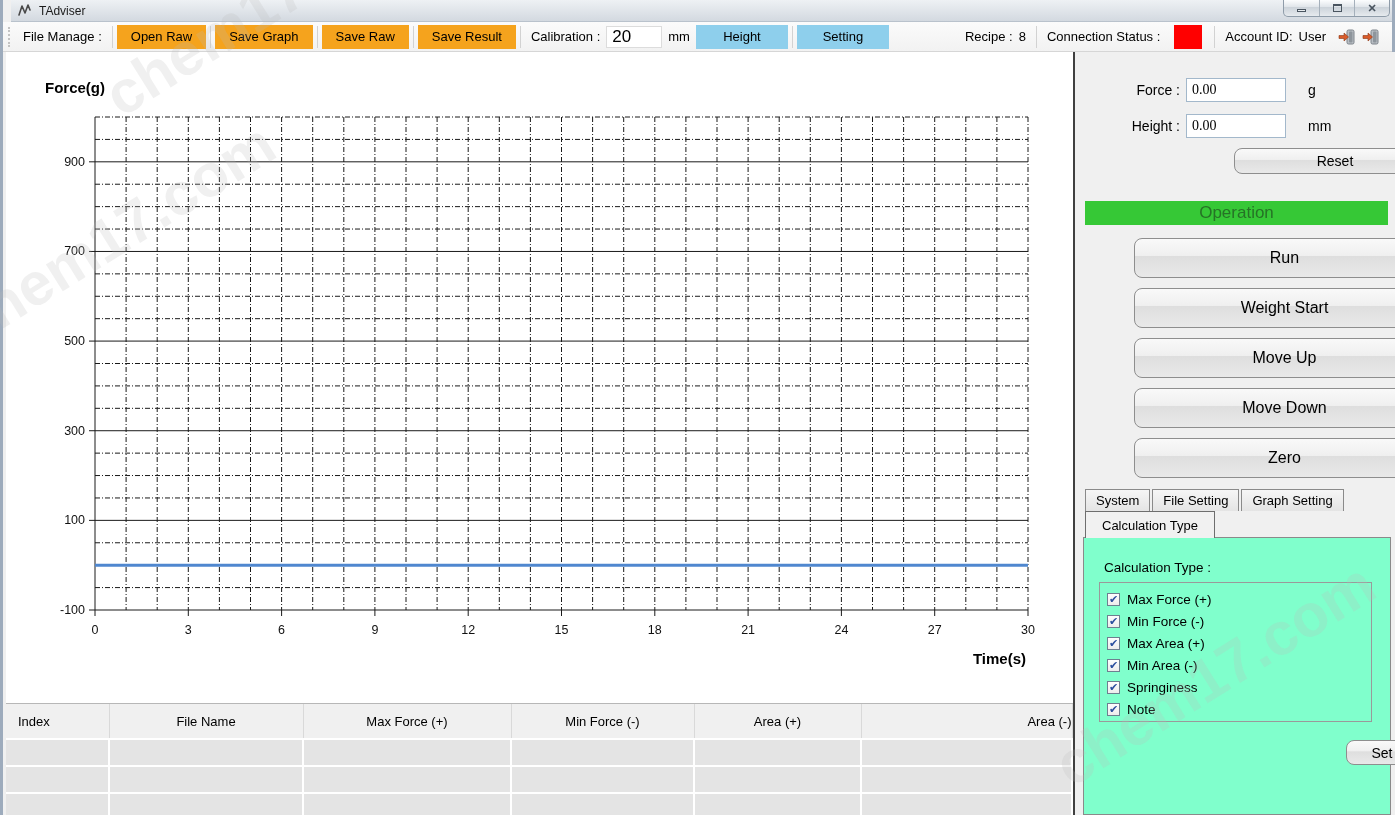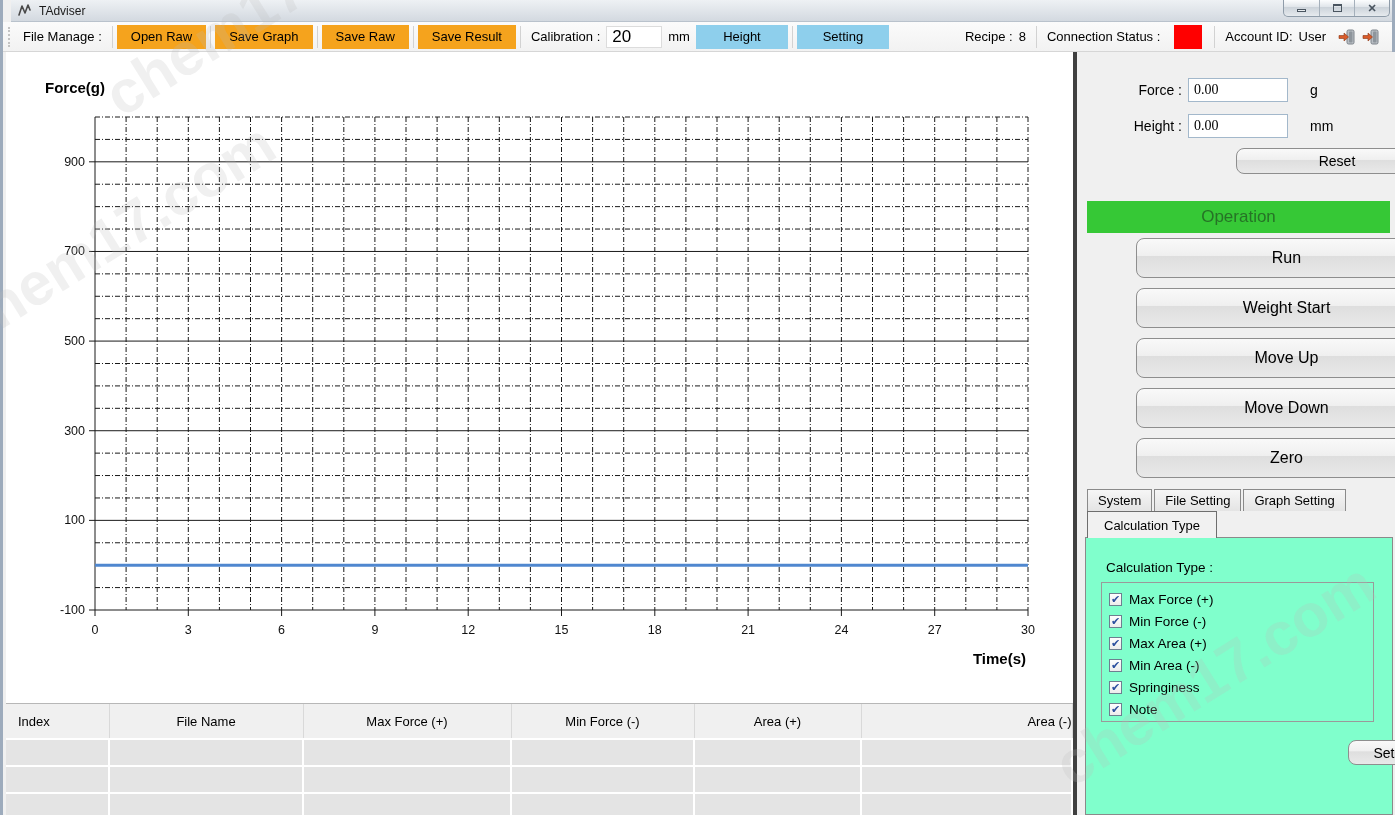--- a/index.html
+++ b/index.html
@@ -59,33 +59,33 @@
   table.res td { height:27px; background:#e4e4e4; border-right:2px solid #fff; border-bottom:2px solid #fff; }
   table.res th:nth-child(1), table.res td:nth-child(1){ width:103px; }
   table.res th:nth-child(2), table.res td:nth-child(2){ width:194px; }
   table.res th:nth-child(3), table.res td:nth-child(3){ width:208px; }
   table.res th:nth-child(4), table.res td:nth-child(4){ width:183px; }
   table.res th:nth-child(5), table.res td:nth-child(5){ width:167px; }
   table.res th:nth-child(6), table.res td:nth-child(6){ width:auto;text-align:right; }
 
   
   .right-panel { position:absolute; left:1070px; top:52px; width:322px; height:763px;
-    background:#f0f0f0; border-left:4px solid #404040; font-size:13px; }
+    background:#f0f0f0; border-left:2px solid #404040; font-size:13px; }
   .meas-row { position:absolute; left:0; width:100%; height:24px; display:flex; align-items:center; }
   .meas-label { width:105px; text-align:right; font-size:14px; }
   .meas-input { width:100px; height:24px; border:1px solid #a3b8cb; background:#fff;
     font-family:Liberation Serif, serif; font-size:14px; padding-left:5px; margin-left:6px; }
   .meas-unit { margin-left:22px; font-size:14px; }
 
   .btn { display:flex; align-items:center; justify-content:center; cursor:pointer;
     background:linear-gradient(#f9f9f9, #efefef 45%, #dedede 46%, #e9e9e9);
     border:1px solid #8e8e8e; border-radius:8px; color:#000;margin-left:48px; }
   .reset-btn { position:absolute; left:111px; top:96px; width:202px; height:26px; font-size:14px; }
 
-  .op-header { position:absolute; left:10px; top:149px; width:303px; height:32px;
+  .op-header { position:absolute; left:10px; top:149px; width:303px; height:24px;
     background:var(--green); color:#267326; font-size:17px;
     display:flex; align-items:center; justify-content:center; cursor:pointer; }
   .panel-btn { position:absolute; left:11px; width:301px; height:40px; font-size:16px; }
 
   .tabs-row1 { position:absolute; left:10px; top:437px; display:flex; }
   .tab { height:22px; display:flex; align-items:center; padding:0 10px; margin-right:2px;
     background:linear-gradient(#f6f6f6,#e4e4e4); border:1px solid #8a8a8a; border-bottom:none;
     font-size:13px; cursor:pointer; white-space:nowrap; }
   .tab-active { position:absolute; left:10px; top:459px; height:27px; padding:0 16px;
     display:flex; align-items:center; background:#f1f1f1; border:1px solid #6e6e6e; border-bottom:none;

